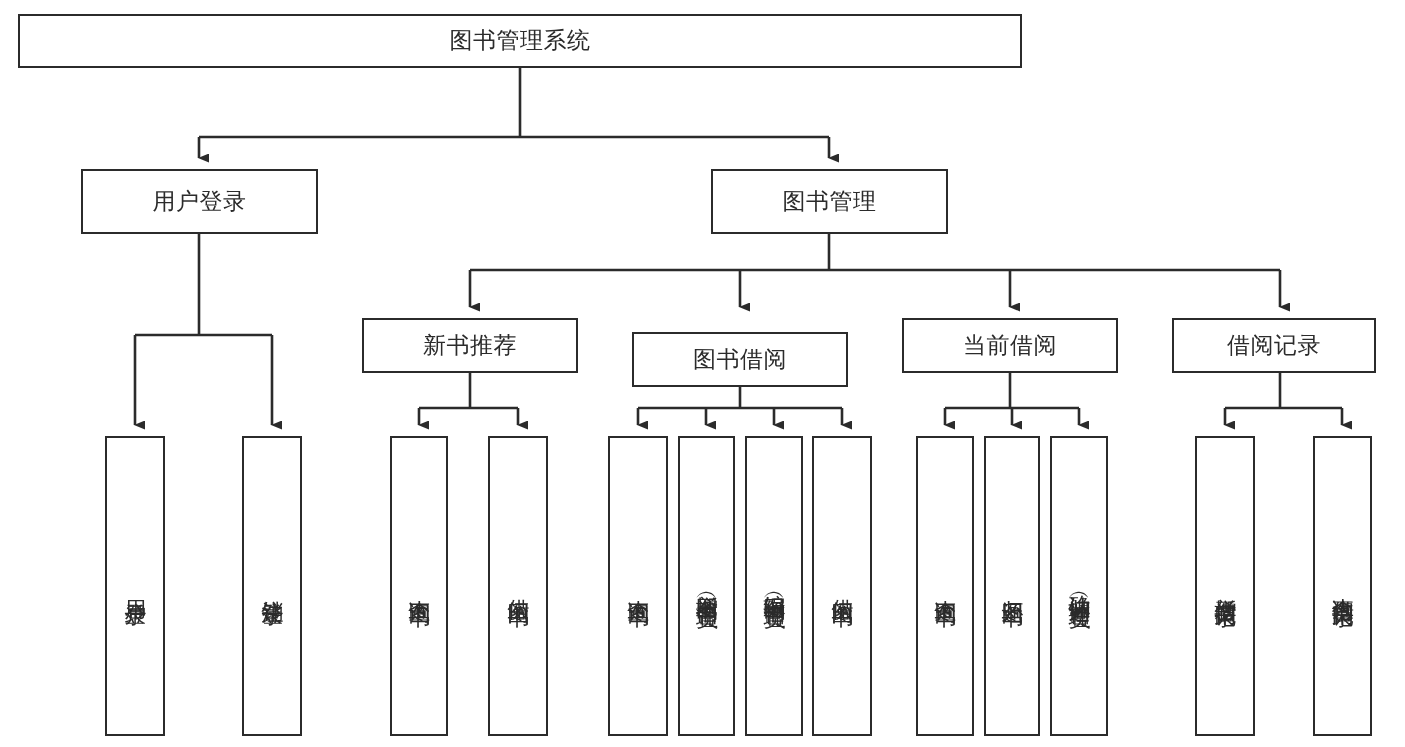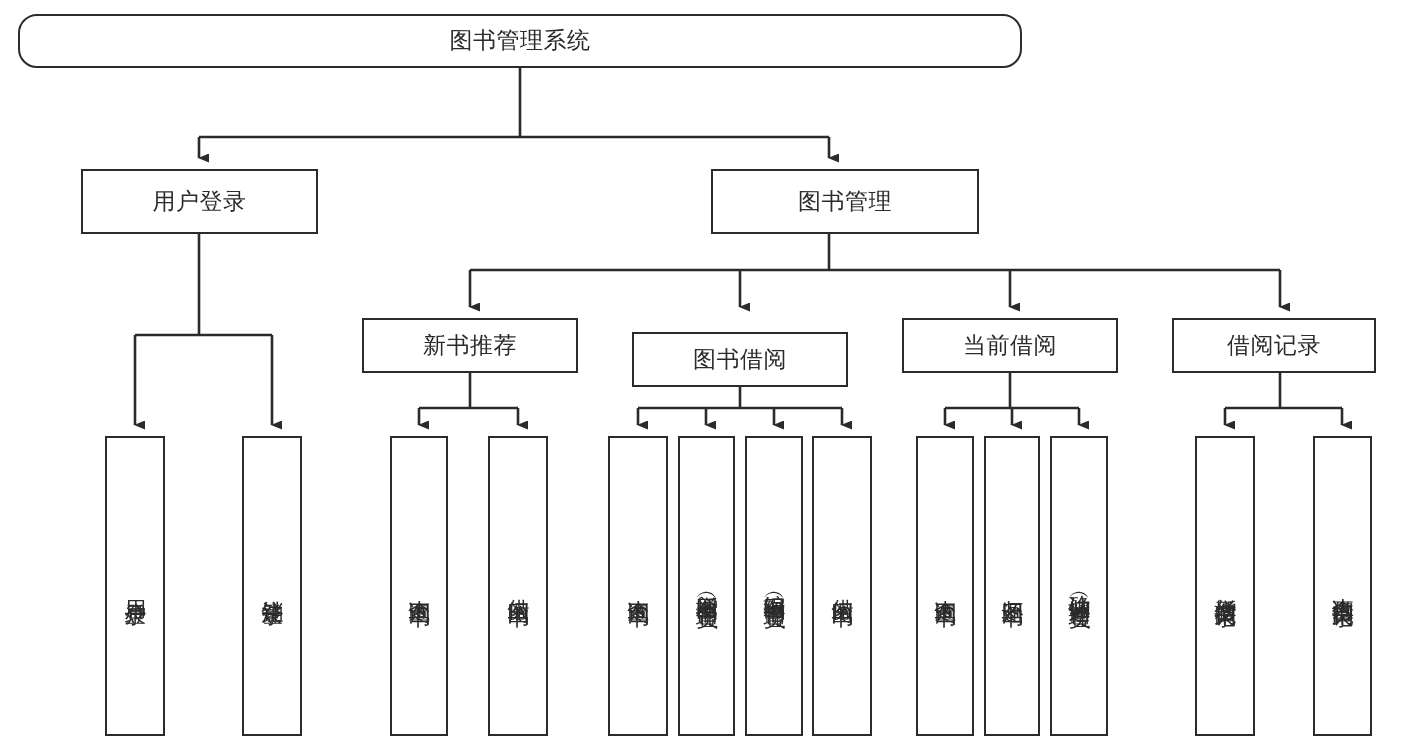--- a/index.html
+++ b/index.html
@@ -117,27 +117,27 @@
         <line x1="1012" y1="408" x2="1012" y2="425" marker-end="url(#arrowhead)"></line>
         <line x1="1079" y1="408" x2="1079" y2="425" marker-end="url(#arrowhead)"></line>
         <line x1="1280" y1="373" x2="1280" y2="408"></line>
         <line x1="1225" y1="408" x2="1342" y2="408"></line>
         <line x1="1225" y1="408" x2="1225" y2="425" marker-end="url(#arrowhead)"></line>
         <line x1="1342" y1="408" x2="1342" y2="425" marker-end="url(#arrowhead)"></line>
       </g>
   </svg>
 
   <div id="node-layer">
-      <div class="node root horiz" style="left: 18px; top: 14px; width: 1004px; height: 54px; border-radius: 19px;">
+      <div class="node root horiz" style="left: 18px; top: 14px; width: 1004px; height: 54px;">
         <span class="label">图书管理系统</span>
       </div>
       <div class="node horiz" style="left: 81px; top: 169px; width: 237px; height: 65px;">
         <span class="label">用户登录</span>
       </div>
-      <div class="node horiz" style="left: 711px; top: 169px; width: 268px; height: 65px; justify-content: center;">
+      <div class="node horiz" style="left: 711px; top: 169px; width: 237px; height: 65px; justify-content: center;">
         <span class="label">图书管理</span>
       </div>
       <div class="node horiz" style="left: 362px; top: 318px; width: 216px; height: 55px;">
         <span class="label">新书推荐</span>
       </div>
       <div class="node horiz" style="left: 632px; top: 318px; width: 216px; height: 55px; margin-top: 14px;">
         <span class="label">图书借阅</span>
       </div>
       <div class="node horiz" style="left: 902px; top: 318px; width: 216px; height: 55px;">
         <span class="label">当前借阅</span>

